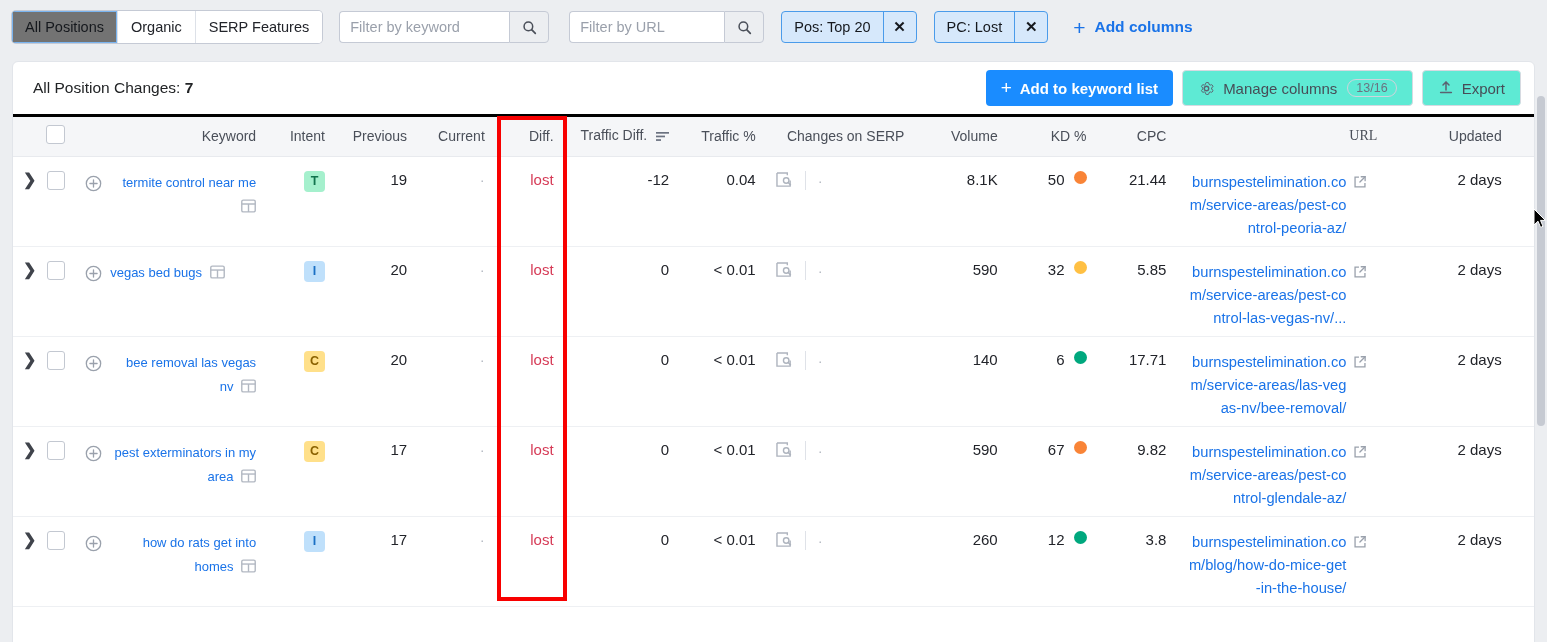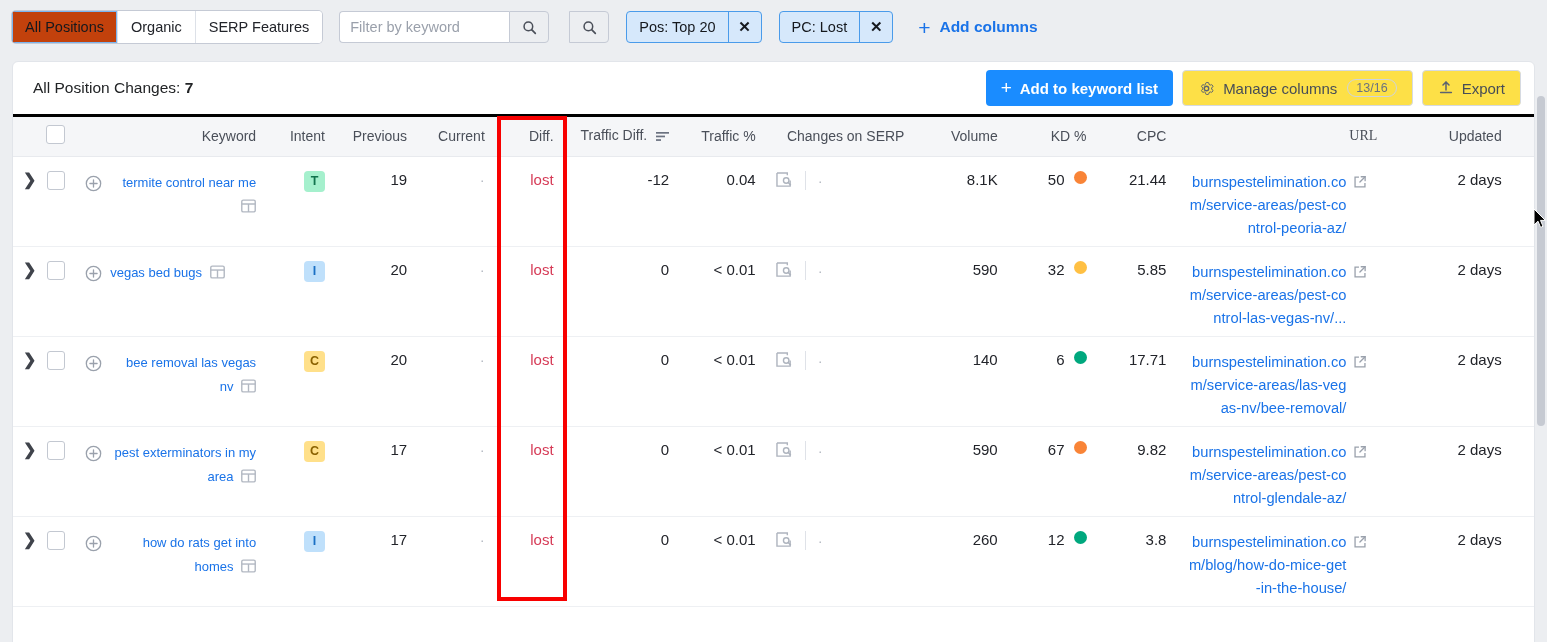--- a/index.html
+++ b/index.html
@@ -23,21 +23,21 @@
     box-shadow: 0 0 0 1px #c5cad5; background: #fff;
   }
   .seg {
     display: flex; align-items: center; justify-content: center;
     padding: 0 13px; height: 32px; font-size: 14.5px; color: #22242a;
     background: #fff; border-right: 1px solid #dde1e8; cursor: pointer;
     white-space: nowrap;
   }
   .seg:last-child { border-right: none; }
   .seg.active {
-    background: #c2410c; color: #15181d;
+    background: #737373; color: #15181d;
     box-shadow: inset 0 0 0 1px #7ab4ef;
   }
 
   .searchwrap { display: flex; height: 32px; margin-left: 17px; }
   .searchwrap.urlwrap { margin-left: 20px; }
   .searchinput {
     width: 170px; height: 32px; border: 1px solid #c5cad5; border-right: none;
     border-radius: 4px 0 0 4px; padding: 0 10px; font-size: 14.5px;
     color: #222; background: #fff; outline: none;
     font-family: "Liberation Sans", sans-serif;
@@ -83,21 +83,21 @@
   .cardtitle { font-size: 15.5px; color: #222426; }
   .cardtitle b { font-weight: bold; }
   .cardactions { display: flex; align-items: center; gap: 9px; }
   .btn {
     display: flex; align-items: center; gap: 8px; height: 36px;
     border-radius: 4px; font-size: 15px; cursor: pointer; padding: 0 15px;
     white-space: nowrap;
   }
   .btn-primary { background: #1a8cff; color: #fff; font-weight: bold; }
   .btn-primary .plus { font-size: 19px; font-weight: normal; }
-  .btn-ghost { background: #fde047; border: 1px solid #d6dae1; color: #474d57; }
+  .btn-ghost { background: #5eead4; border: 1px solid #d6dae1; color: #474d57; }
   .pill {
     border: 1px solid #cfd4dc; border-radius: 10px; font-size: 12.5px;
     color: #6b7280; padding: 1px 8px; margin-left: 2px;
   }
 
   
   table.grid { width: 100%; border-collapse: collapse; table-layout: fixed; }
   table.grid thead th {
     background: #f5f6f8; height: 39px; font-size: 14px; color: #4a4f59;
     font-weight: normal; padding: 0 10px; text-align: right;
@@ -208,20 +208,21 @@
       <input class="searchinput" placeholder="Filter by keyword" style="">
       <div class="searchbtn">
         <svg width="15" height="15" viewBox="0 0 16 16">
           <circle cx="6.8" cy="6.8" r="4.6" fill="none" stroke="#4a4f59" stroke-width="1.6"></circle>
           <line x1="10.3" y1="10.3" x2="14.2" y2="14.2" stroke="#4a4f59" stroke-width="1.8" stroke-linecap="round"></line>
         </svg>
       </div>
     </div>
 
     <div class="searchwrap urlwrap">
+      <input class="searchinput wide" placeholder="Filter by URL" style="">
       <div class="searchbtn">
         <svg width="15" height="15" viewBox="0 0 16 16">
           <circle cx="6.8" cy="6.8" r="4.6" fill="none" stroke="#4a4f59" stroke-width="1.6"></circle>
           <line x1="10.3" y1="10.3" x2="14.2" y2="14.2" stroke="#4a4f59" stroke-width="1.8" stroke-linecap="round"></line>
         </svg>
       </div>
     </div>
 
     <div class="chip">
       <div class="label">Pos: Top 20</div>

